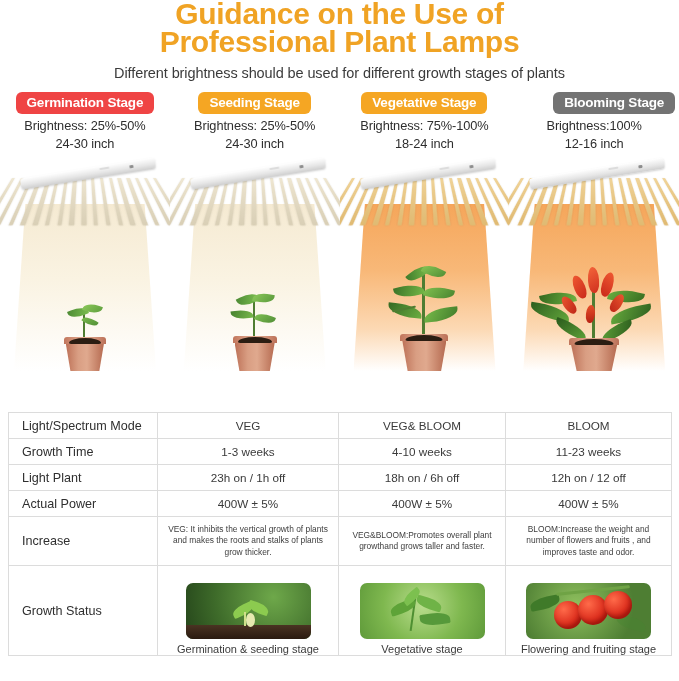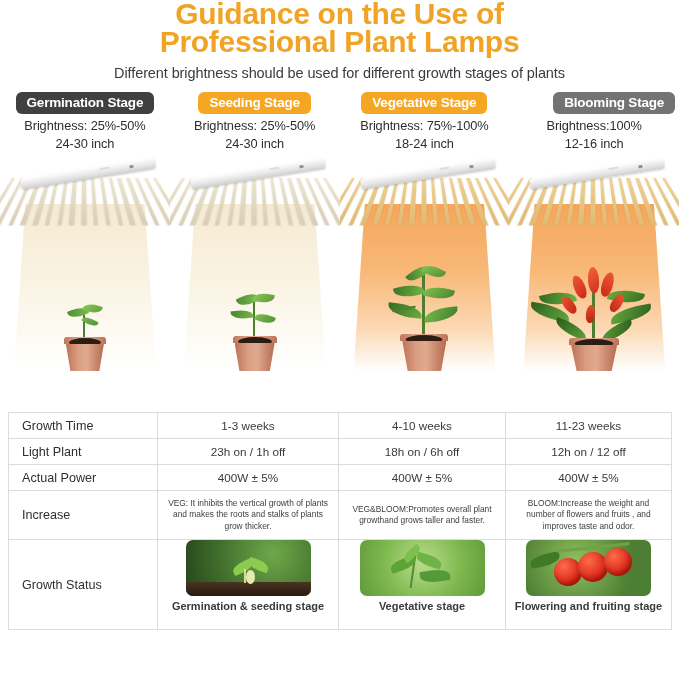--- a/index.html
+++ b/index.html
@@ -133,21 +133,21 @@
   col.c4{width:166px;}
   tr.r-std td{height:25px;}
   tr.r-eff td{height:48px;}
   tr.r-status td{height:89px;}
   .eff-text{
     font-size:8.4px;line-height:11.5px;color:#404040;
     padding:0 10px;
   }
   .status-cell{
     display:flex;flex-direction:column;align-items:center;
-    justify-content:flex-start;gap:4px;height:89px;font-weight:bold;
+    justify-content:flex-end;gap:4px;height:89px;
   }
   .thumb{
     width:125px;height:56px;border-radius:7px;overflow:hidden;position:relative;
   }
   .thumb-cap{font-size:11px;color:#3a3a3a;}
   .th-germ{background:radial-gradient(circle at 70% 25%,#6ea84a,#3e6b2a 60%,#24441a);}
   .th-veg{background:radial-gradient(circle at 50% 40%,#b9dd8d,#7fb84f 55%,#5f9a3a);}
   .th-fruit{background:radial-gradient(circle at 40% 40%,#8fc05e,#4e7e33 70%);}
   .th-soil{
     position:absolute;bottom:0;left:0;right:0;height:14px;
@@ -165,21 +165,21 @@
   <div class="title" style="color: rgb(240, 163, 36);">
     <span class="title-line">Guidance on the Use of</span>
     <span class="title-line">Professional Plant Lamps</span>
   </div>
   <div class="subtitle">Different brightness should be used for different growth stages of plants</div>
 </div>
 
 <div class="stages">
 
   <div class="stage">
-    <div class="badge" style="background: #404040;">Germination Stage</div>
+    <div class="badge" style="background: #ef4444;">Germination Stage</div>
     <div class="stage-line">Brightness: 25%-50%</div>
     <div class="stage-line second">24-30 inch</div>
     <div class="panel">
       <div class="glow glow-cream"></div>
       <div class="lamp">
         <div class="lamp-panel">
             <div class="lamp-bar bar-cream"></div>
             <div class="lamp-bar bar-cream"></div>
             <div class="lamp-bar bar-cream"></div>
             <div class="lamp-bar bar-cream"></div>
@@ -377,20 +377,26 @@
 <div class="table-wrap">
   <table class="spec">
     <colgroup>
         <col class="c1">
         <col class="c2">
         <col class="c3">
         <col class="c4">
       </colgroup>
     <tbody>
       <tr class="r-std">
+        <td class="rowhead">Light/Spectrum Mode</td>
+        <td>VEG</td>
+        <td>VEG&amp; BLOOM</td>
+        <td>BLOOM</td>
+      </tr>
+      <tr class="r-std">
         <td class="rowhead">Growth Time</td>
         <td>1-3 weeks</td>
         <td>4-10 weeks</td>
         <td>11-23 weeks</td>
       </tr>
       <tr class="r-std">
         <td class="rowhead">Light Plant</td>
         <td>23h on / 1h off</td>
         <td>18h on / 6h off</td>
         <td>12h on / 12 off</td>

